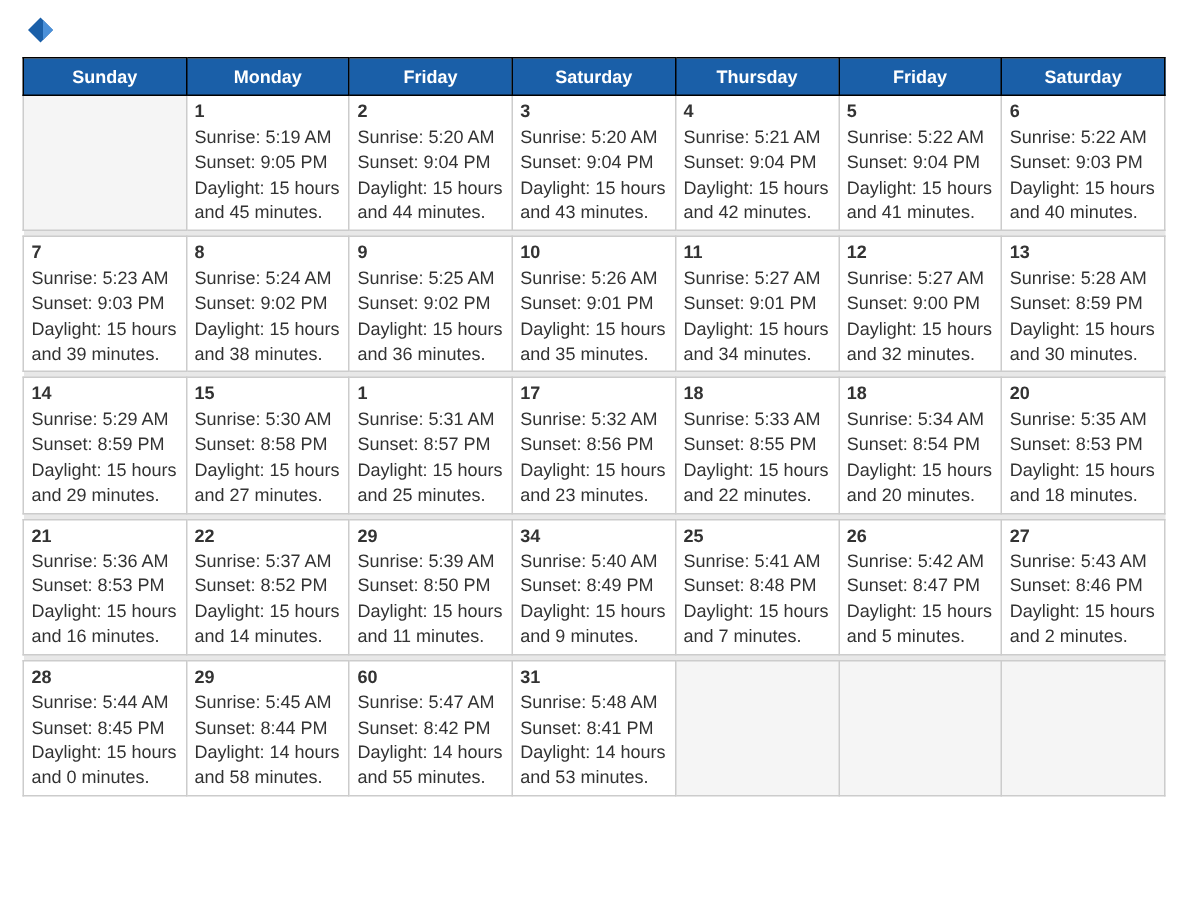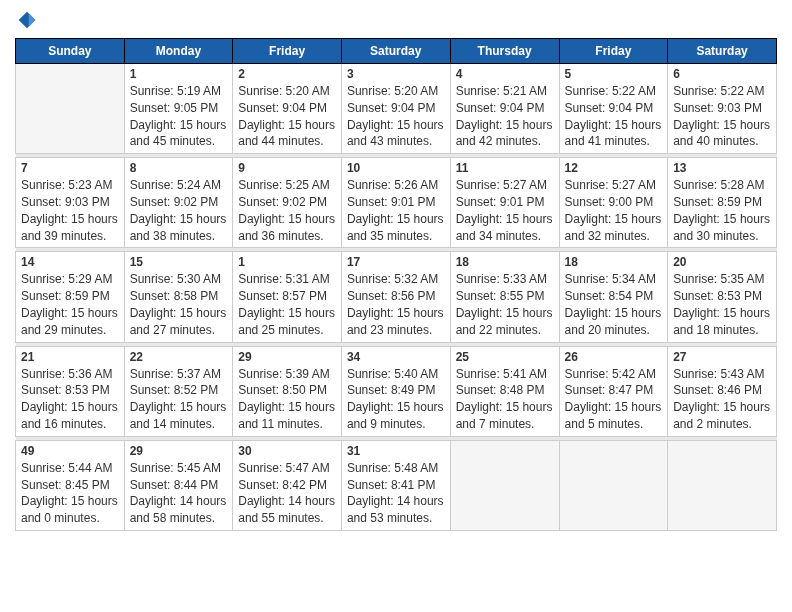--- a/index.html
+++ b/index.html
@@ -254,29 +254,29 @@
           <td>
             <span class="day-num">27</span>
             <div class="day-info">Sunrise: 5:43 AM<br>Sunset: 8:46 PM<br>Daylight: 15 hours<br>and 2 minutes.</div>
           </td>
         </tr>
         <tr>
           <td colspan="7" style="padding: 0px; height: 4px; background: rgb(232, 232, 232); border: none;"></td>
         </tr>
         <tr>
           <td>
-            <span class="day-num">49</span>
+            <span class="day-num">28</span>
             <div class="day-info">Sunrise: 5:44 AM<br>Sunset: 8:45 PM<br>Daylight: 15 hours<br>and 0 minutes.</div>
           </td>
           <td>
             <span class="day-num">29</span>
             <div class="day-info">Sunrise: 5:45 AM<br>Sunset: 8:44 PM<br>Daylight: 14 hours<br>and 58 minutes.</div>
           </td>
           <td>
-            <span class="day-num">30</span>
+            <span class="day-num">60</span>
             <div class="day-info">Sunrise: 5:47 AM<br>Sunset: 8:42 PM<br>Daylight: 14 hours<br>and 55 minutes.</div>
           </td>
           <td>
             <span class="day-num">31</span>
             <div class="day-info">Sunrise: 5:48 AM<br>Sunset: 8:41 PM<br>Daylight: 14 hours<br>and 53 minutes.</div>
           </td>
           <td class="empty"></td>
           <td class="empty"></td>
           <td class="empty"></td>
         </tr>

